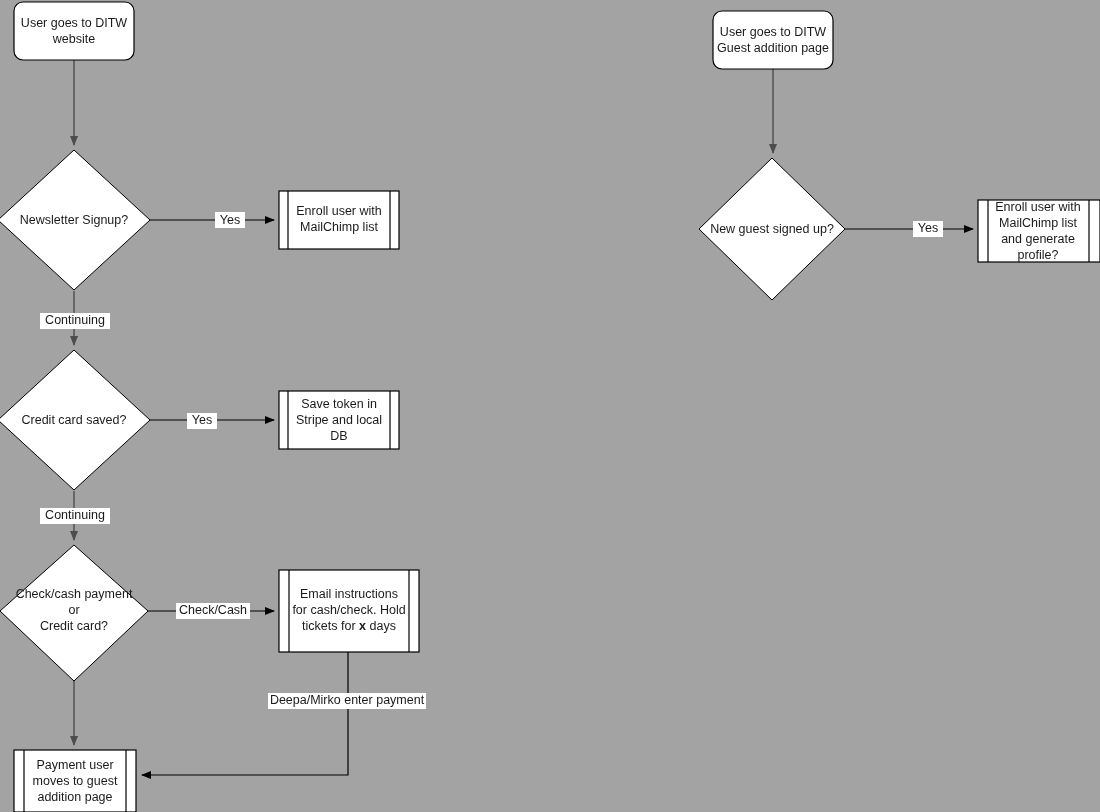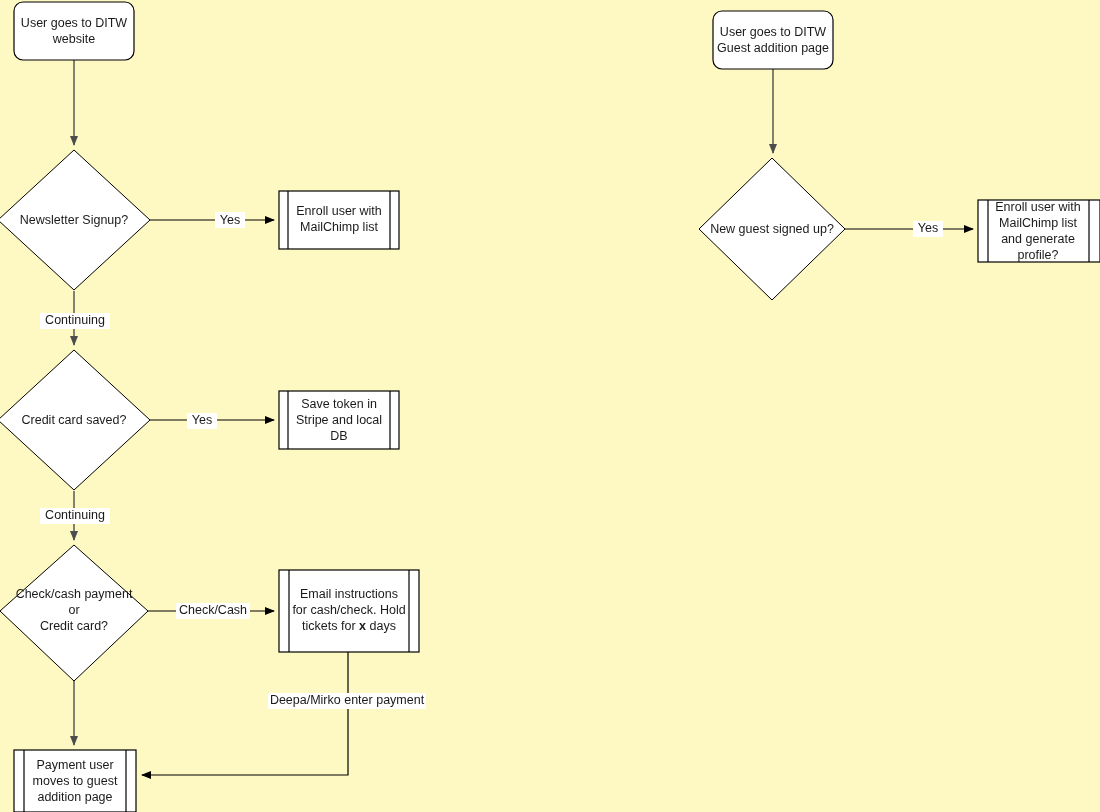--- a/index.html
+++ b/index.html
@@ -10,21 +10,21 @@
   body {
     width: 1100px;
     height: 812px;
     font-family: "Liberation Sans", sans-serif;
     overflow: hidden;
   }
   #canvas {
     position: relative;
     width: 1100px;
     height: 812px;
-    background: #fef9c3;
+    background: #a3a3a3;
   }
   svg#diagram {
     position: absolute;
     left: 0;
     top: 0;
     width: 1100px;
     height: 812px;
     display: block;
   }
   .shape-stroke {

